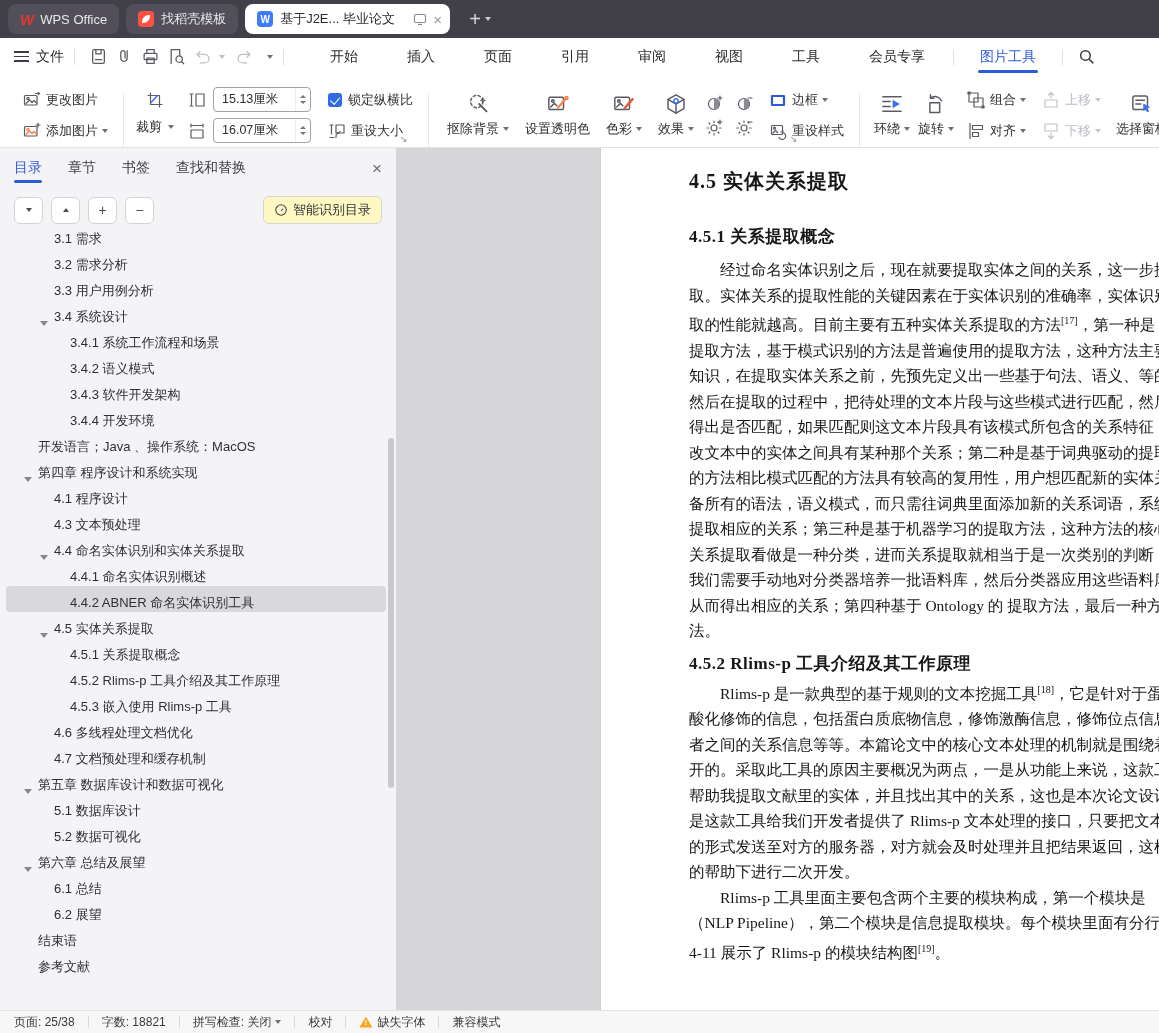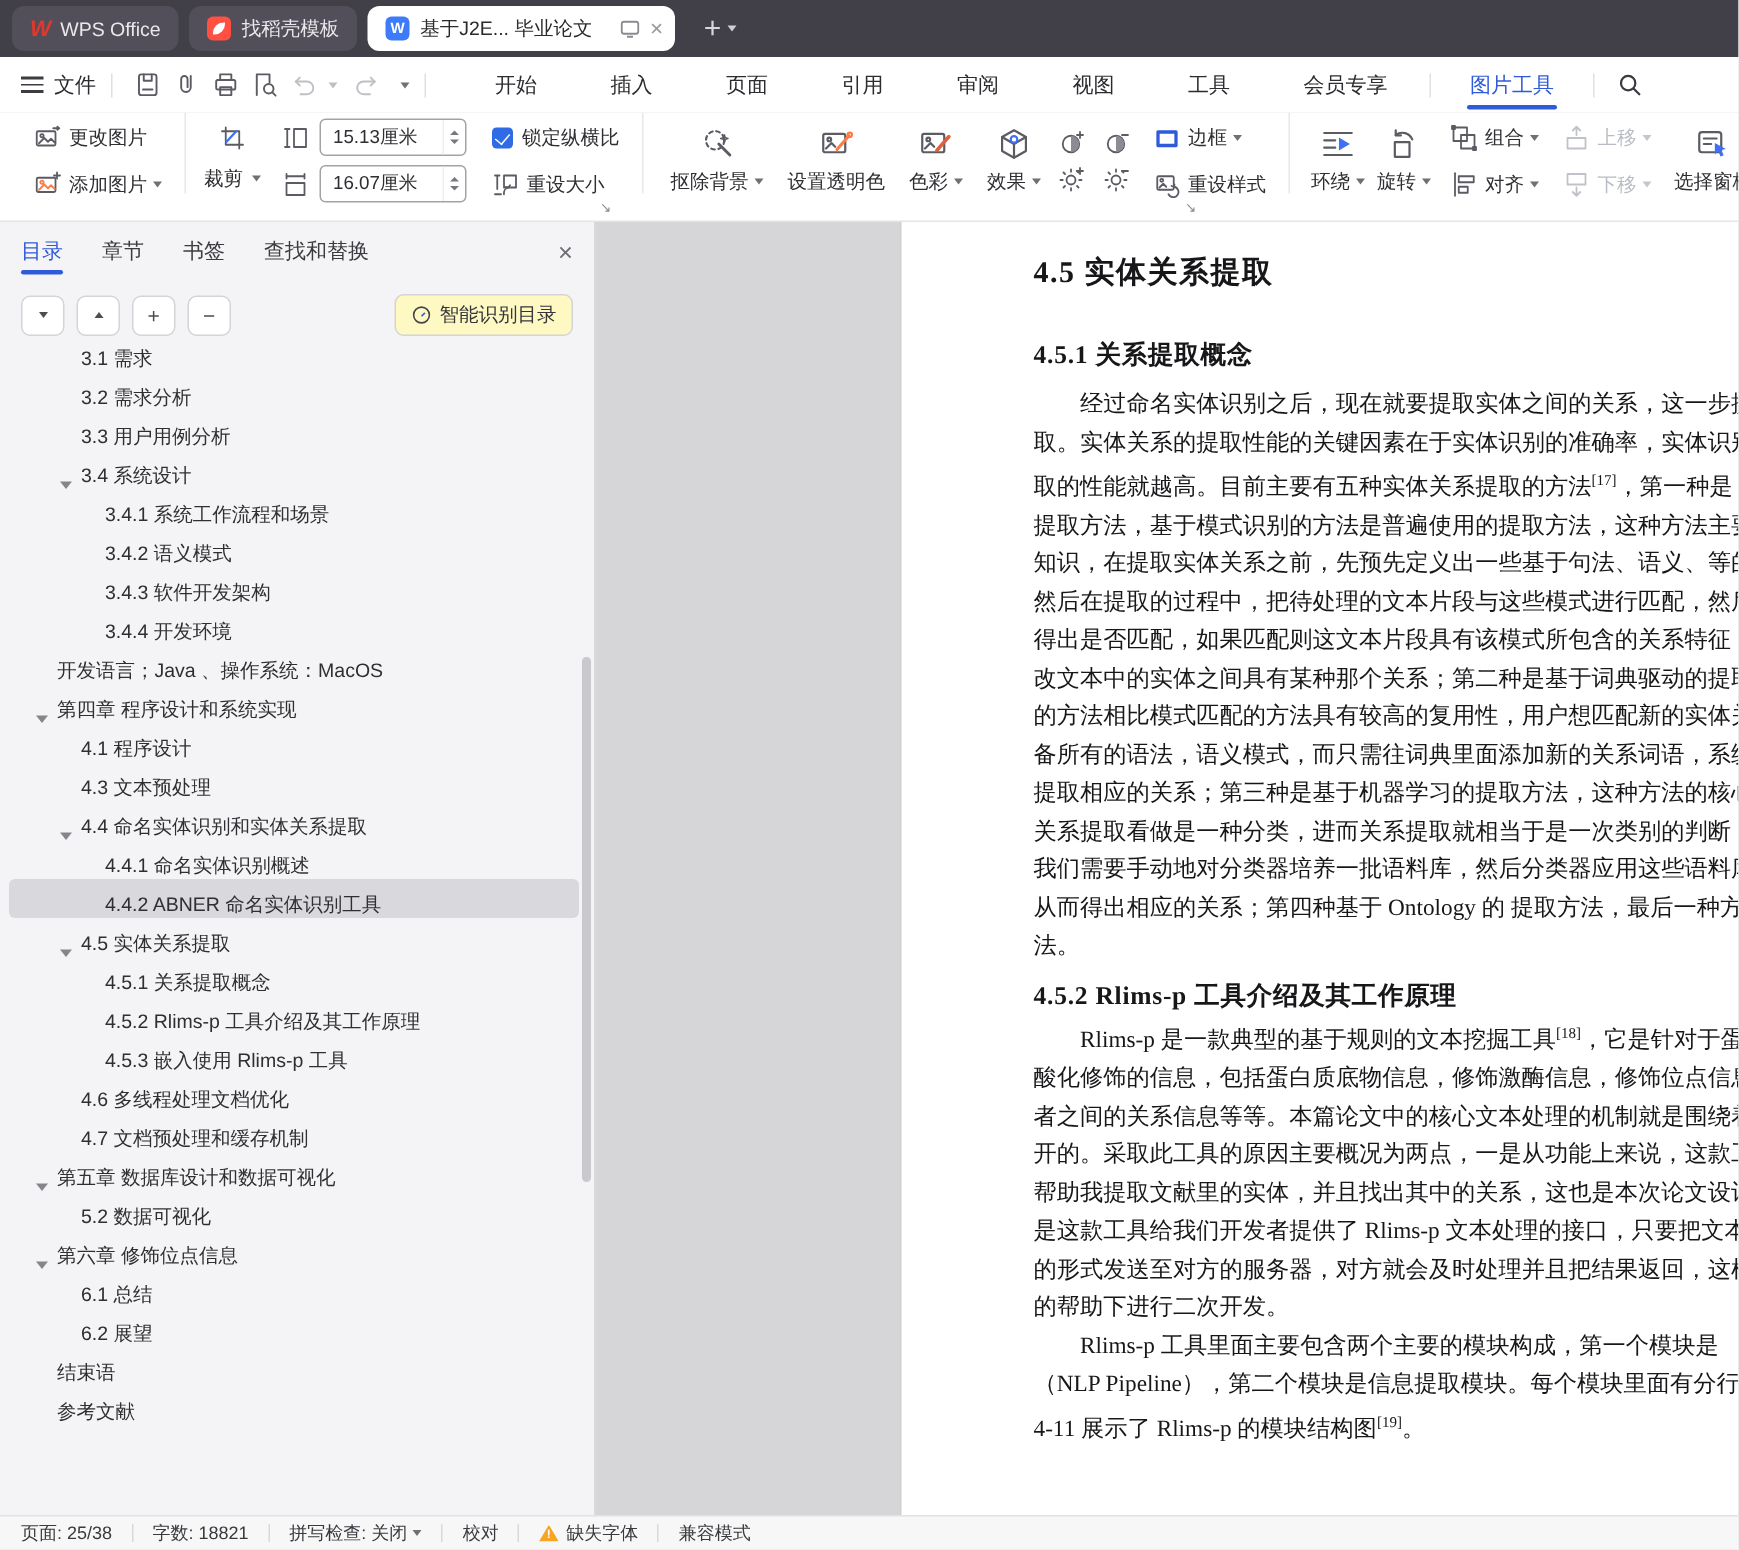--- a/index.html
+++ b/index.html
@@ -29,21 +29,21 @@
   .filebtn { display:flex; align-items:center; font-size:14px; color:#2c2c30; cursor:pointer; }
   .vdiv { width:1px; height:16px; background:#e0e0e3; margin:0 10px; }
   .qicon { display:flex; align-items:center; justify-content:center; width:26px; height:26px; border-radius:4px; cursor:pointer; }
   .qicon svg { width:17px; height:17px; }
   .mtabs { display:flex; align-items:flex-start; margin-left:18px;gap:13px; }
   .mtab { font-size:14px; color:#2c2c30; padding:0 18px; height:37px; display:flex; align-items:center; cursor:pointer; white-space:nowrap; }
   .toolTab { font-size:14px; font-weight:normal; color:#2f5bd8; padding:0 16px; height:37px; display:flex; align-items:center; position:relative; cursor:pointer; white-space:nowrap; }
   .toolTab::after { content:""; position:absolute; left:14px; right:14px; bottom:2px; height:3px; border-radius:2px; background:#2f5bd8; }
 
   
-  .ribbon { height:73px; background:#fff; border-bottom:1px solid #e4e4e7; display:flex; align-items:flex-start; padding:0 0 0 18px; flex:none; position:relative; overflow:hidden; }
+  .ribbon { height:73px; background:#fff; border-bottom:1px solid #e4e4e7; display:flex; align-items:flex-end; padding:0 0 0 18px; flex:none; position:relative; overflow:hidden; }
   .ic { fill:none; stroke:#5b5b63; stroke-width:1.2; stroke-linecap:round; stroke-linejoin:round; width:18px; height:18px; flex:none; }
   .icL { width:22px; height:22px; }
   .rgroup { display:flex; align-items:center; height:64px; flex:none; }
   .gdiv { width:1px; height:54px; background:#e7e7ea; margin:0 10px; flex:none; }
   .col2 { display:flex; flex-direction:column; justify-content:center; gap:6px; }
   .rbtn { display:flex; align-items:center; height:25px; padding:0 5px; border-radius:4px; cursor:pointer; white-space:nowrap; }
   .rbtn .ic { margin-right:5px; }
   .bigbtn { display:flex; flex-direction:column; align-items:center; justify-content:center; width:auto; padding:0 8px; height:62px; border-radius:4px; cursor:pointer; white-space:nowrap; }
   .bigbtn .lbl { margin-top:5px; display:flex; align-items:center; }
   .spin { display:flex; align-items:center; border:1px solid #a3a3a3; border-radius:4px; height:25px; width:98px; padding:0 4px 0 8px; background:#fff; }
@@ -575,25 +575,29 @@
           <div class="tocitem lv1">
             <span class="noarr"></span>
             <span>4.7 文档预处理和缓存机制</span>
           </div>
           <div class="tocitem lv0">
             <span class="arr"></span>
             <span>第五章 数据库设计和数据可视化</span>
           </div>
           <div class="tocitem lv1">
             <span class="noarr"></span>
+            <span>5.1 数据库设计</span>
+          </div>
+          <div class="tocitem lv1">
+            <span class="noarr"></span>
             <span>5.2 数据可视化</span>
           </div>
           <div class="tocitem lv0">
             <span class="arr"></span>
-            <span>第六章 修饰位点信息</span>
+            <span>第六章 总结及展望</span>
           </div>
           <div class="tocitem lv1">
             <span class="noarr"></span>
             <span>6.1 总结</span>
           </div>
           <div class="tocitem lv1">
             <span class="noarr"></span>
             <span>6.2 展望</span>
           </div>
           <div class="tocitem lv0">

